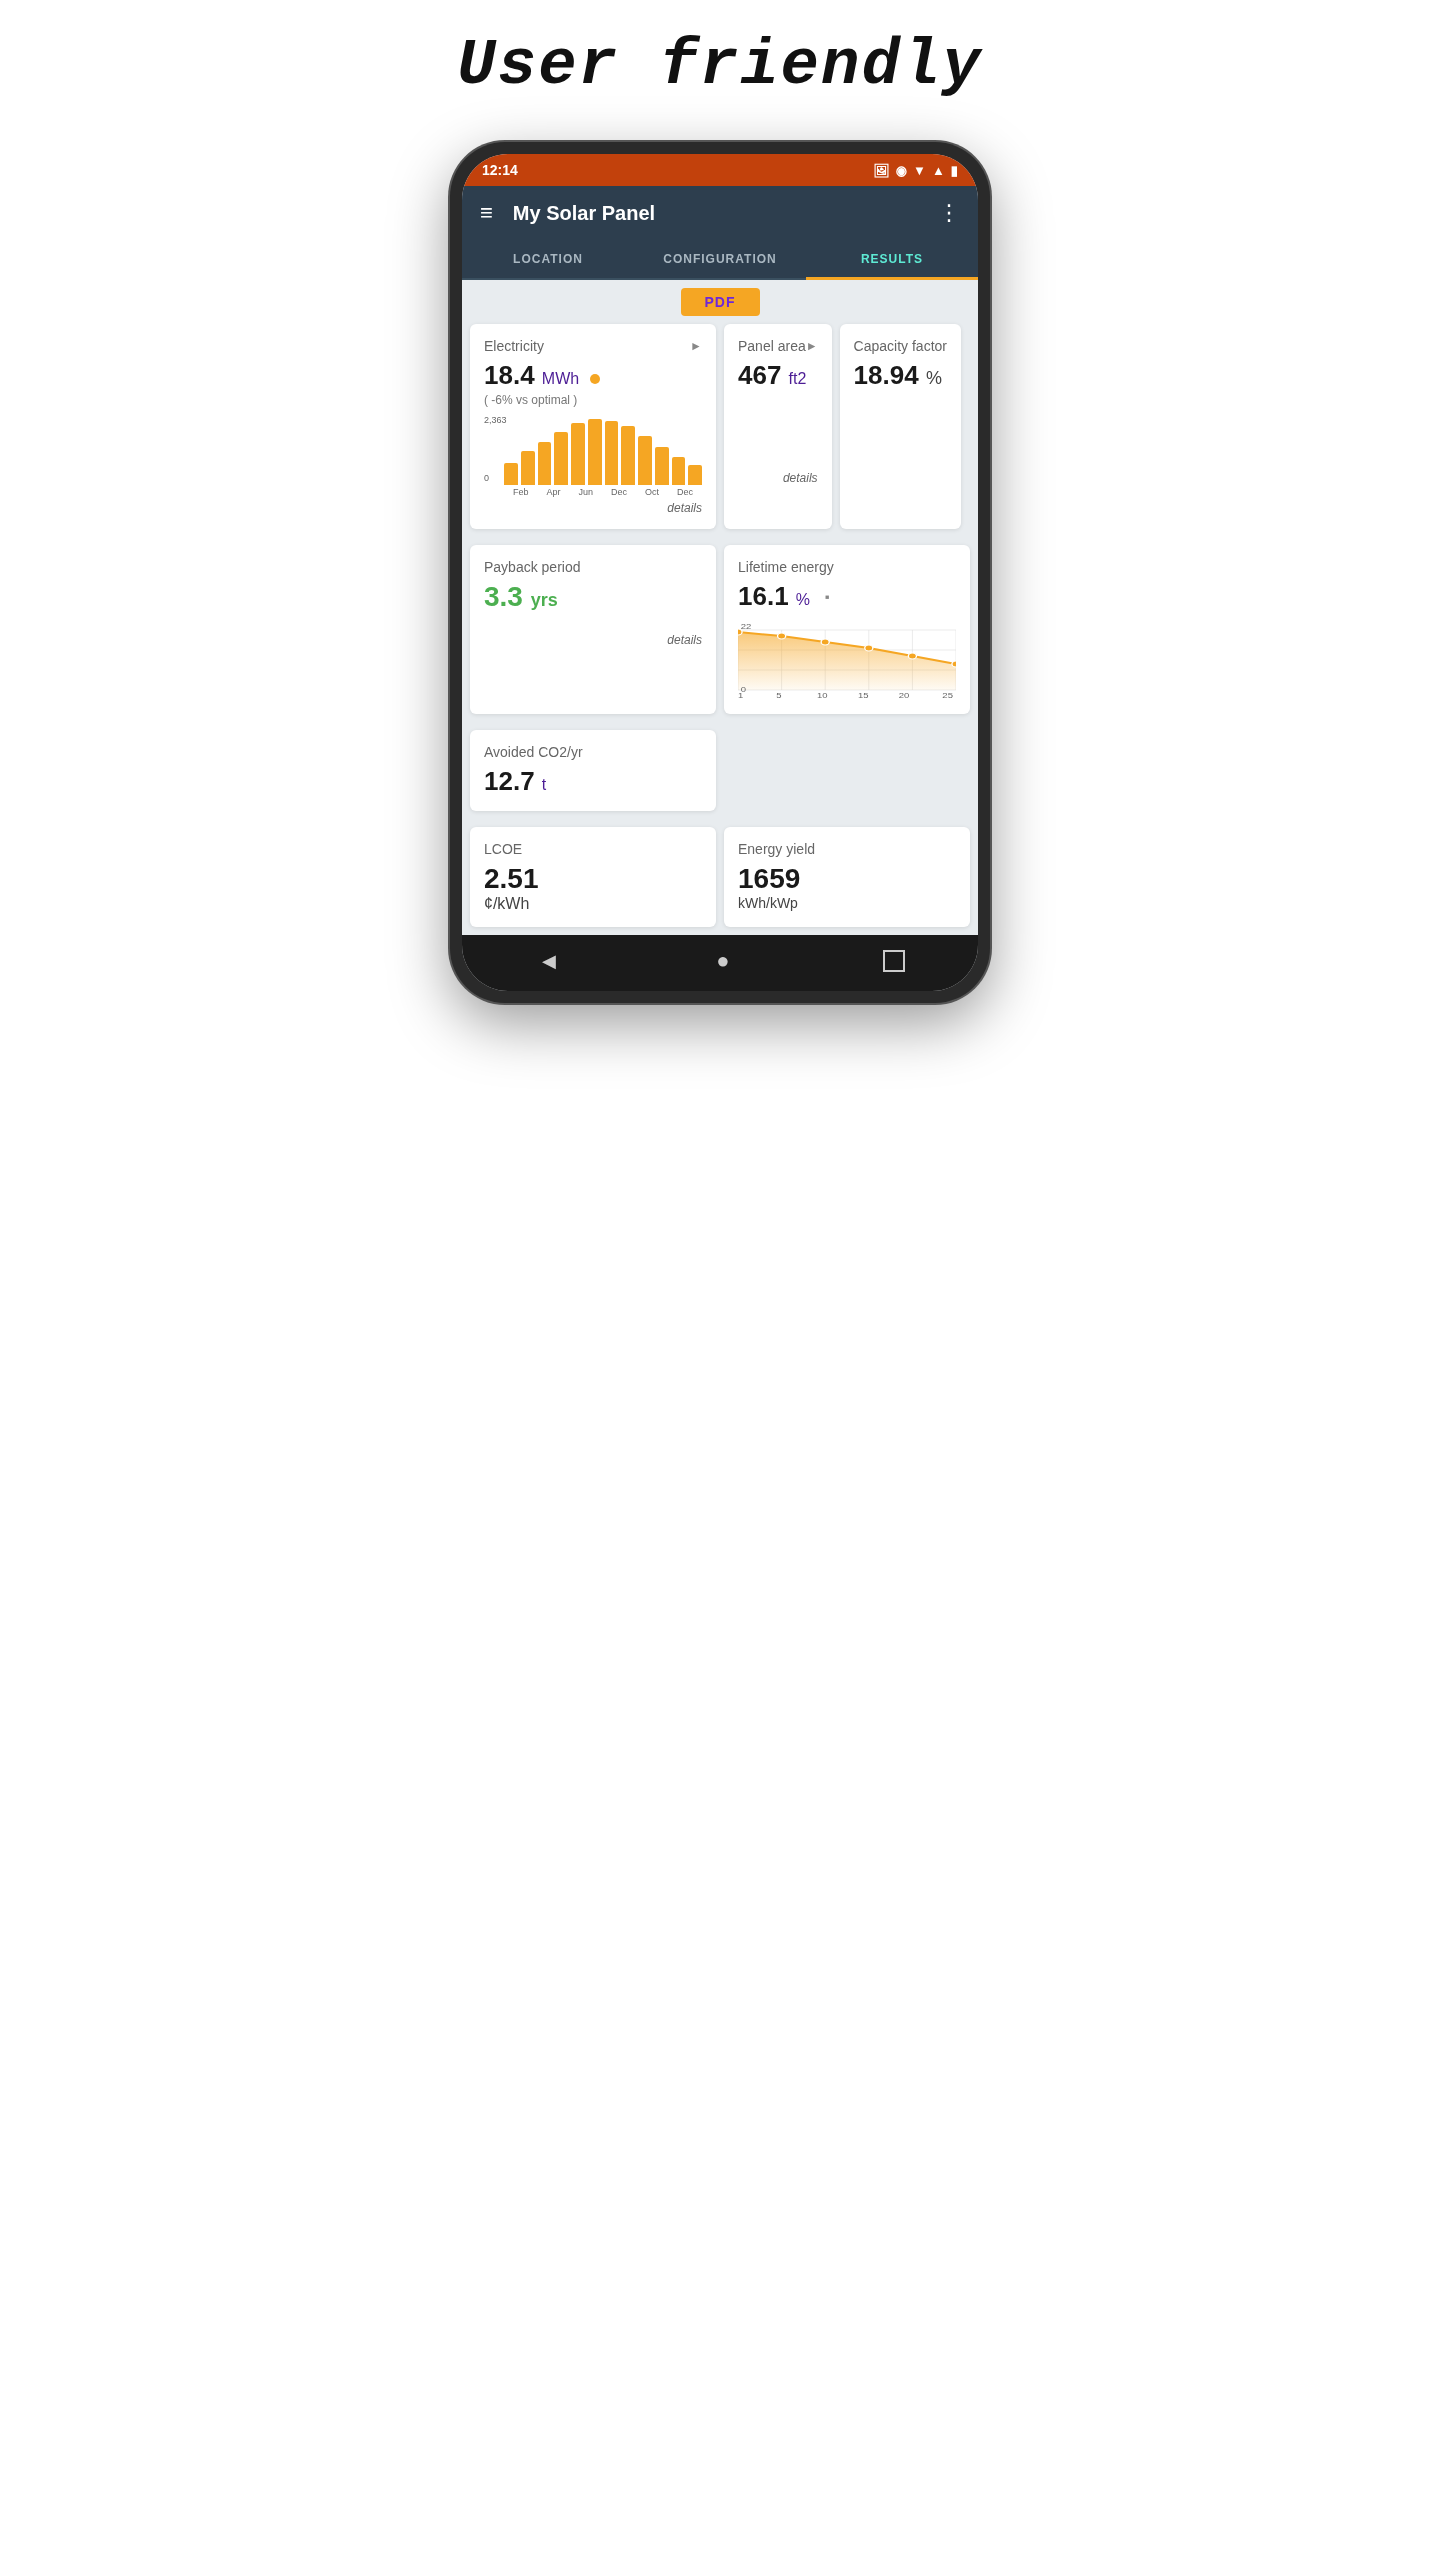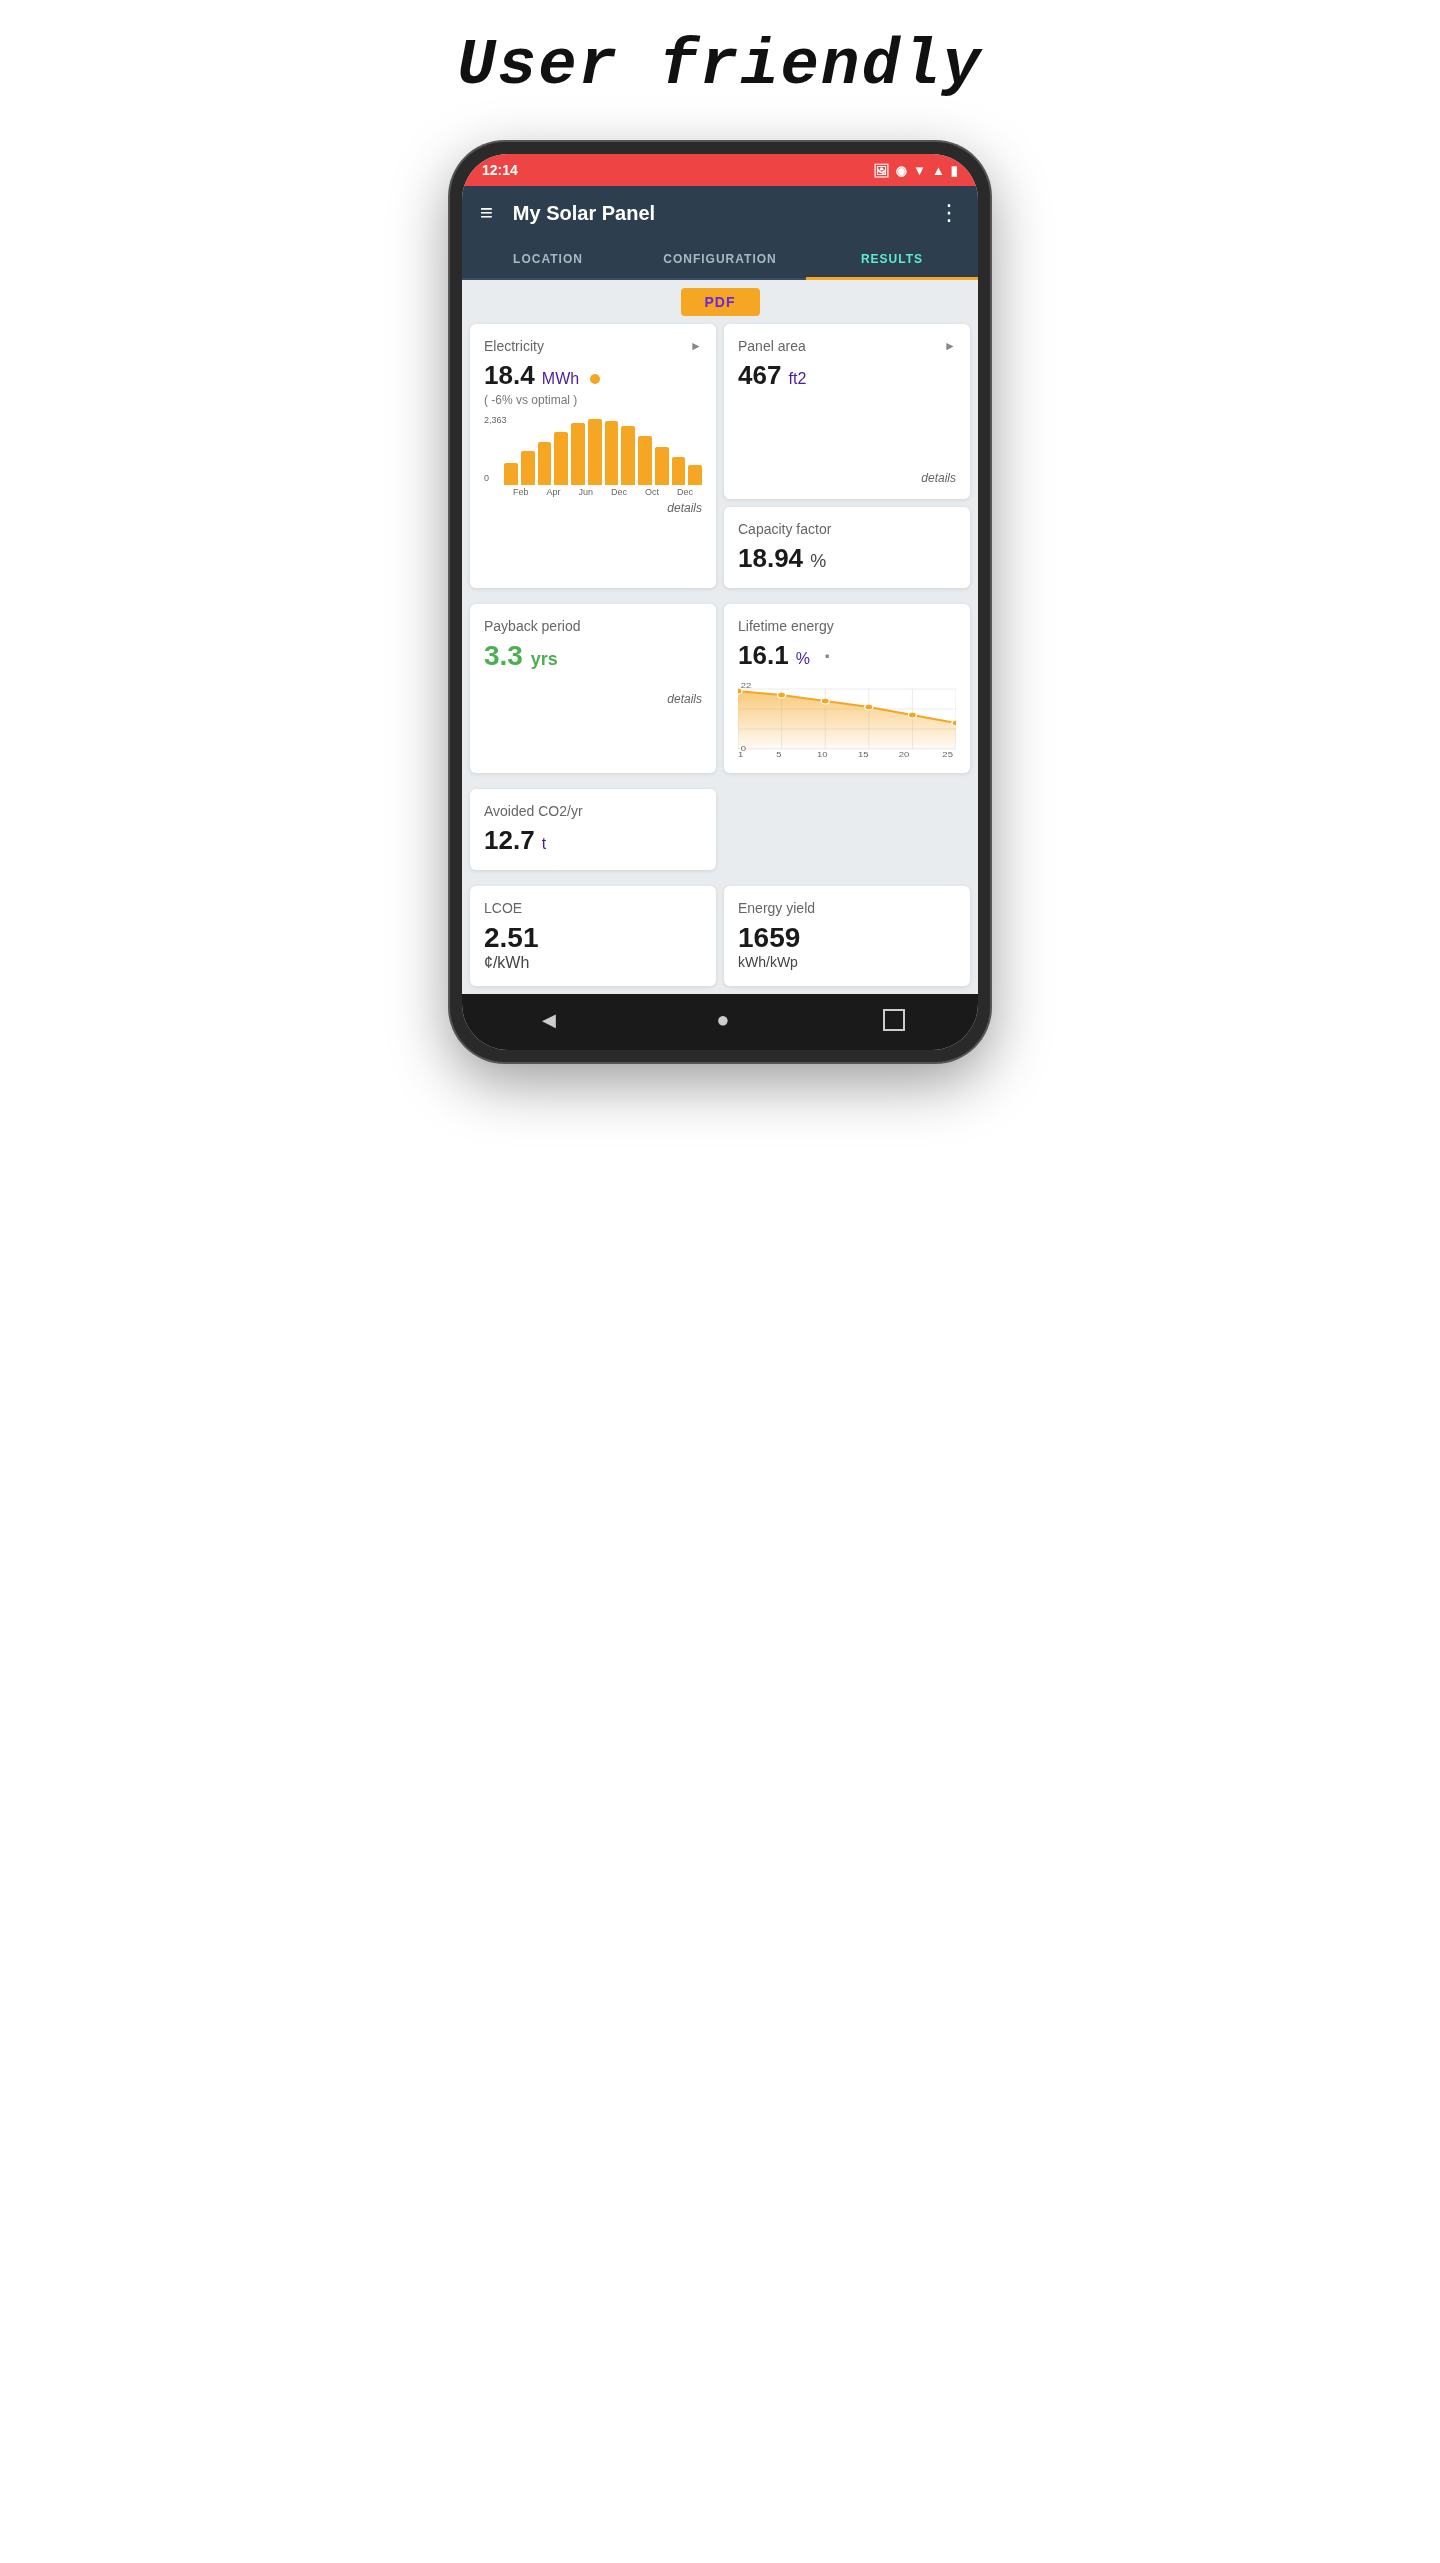--- a/index.html
+++ b/index.html
@@ -35,21 +35,21 @@
 
     .phone-inner {
       background: #e8ecef;
       border-radius: 46px;
       overflow: hidden;
       position: relative;
     }
 
     
     .status-bar {
-      background: #ef4444;
+      background: #c2410c;
       display: flex;
       justify-content: space-between;
       align-items: center;
       padding: 8px 20px;
       color: #fff;
       font-size: 13px;
       font-weight: 600;
       gap: 8px;
     }
 
@@ -350,21 +350,21 @@
       <span>Feb</span>
       <span>Apr</span>
       <span>Jun</span>
       <span>Dec</span>
       <span>Oct</span>
       <span>Dec</span>
     </div>
   </div>
   <div class="card-details">details</div>
 </div>
-            <div style="display: flex; flex-direction: column; gap: 8px;">
+            <div style="display: flex; flex-direction: row; gap: 8px;">
               <div class="card">
   <div class="card-label">
     <span>Panel area</span>
     <span class="card-label-arrow">►</span>
   </div>
   <div class="card-value">
     467 <span class="card-unit">ft2</span>
   </div>
   <div style="margin-top:80px;"></div>
   <div class="card-details">details</div>

